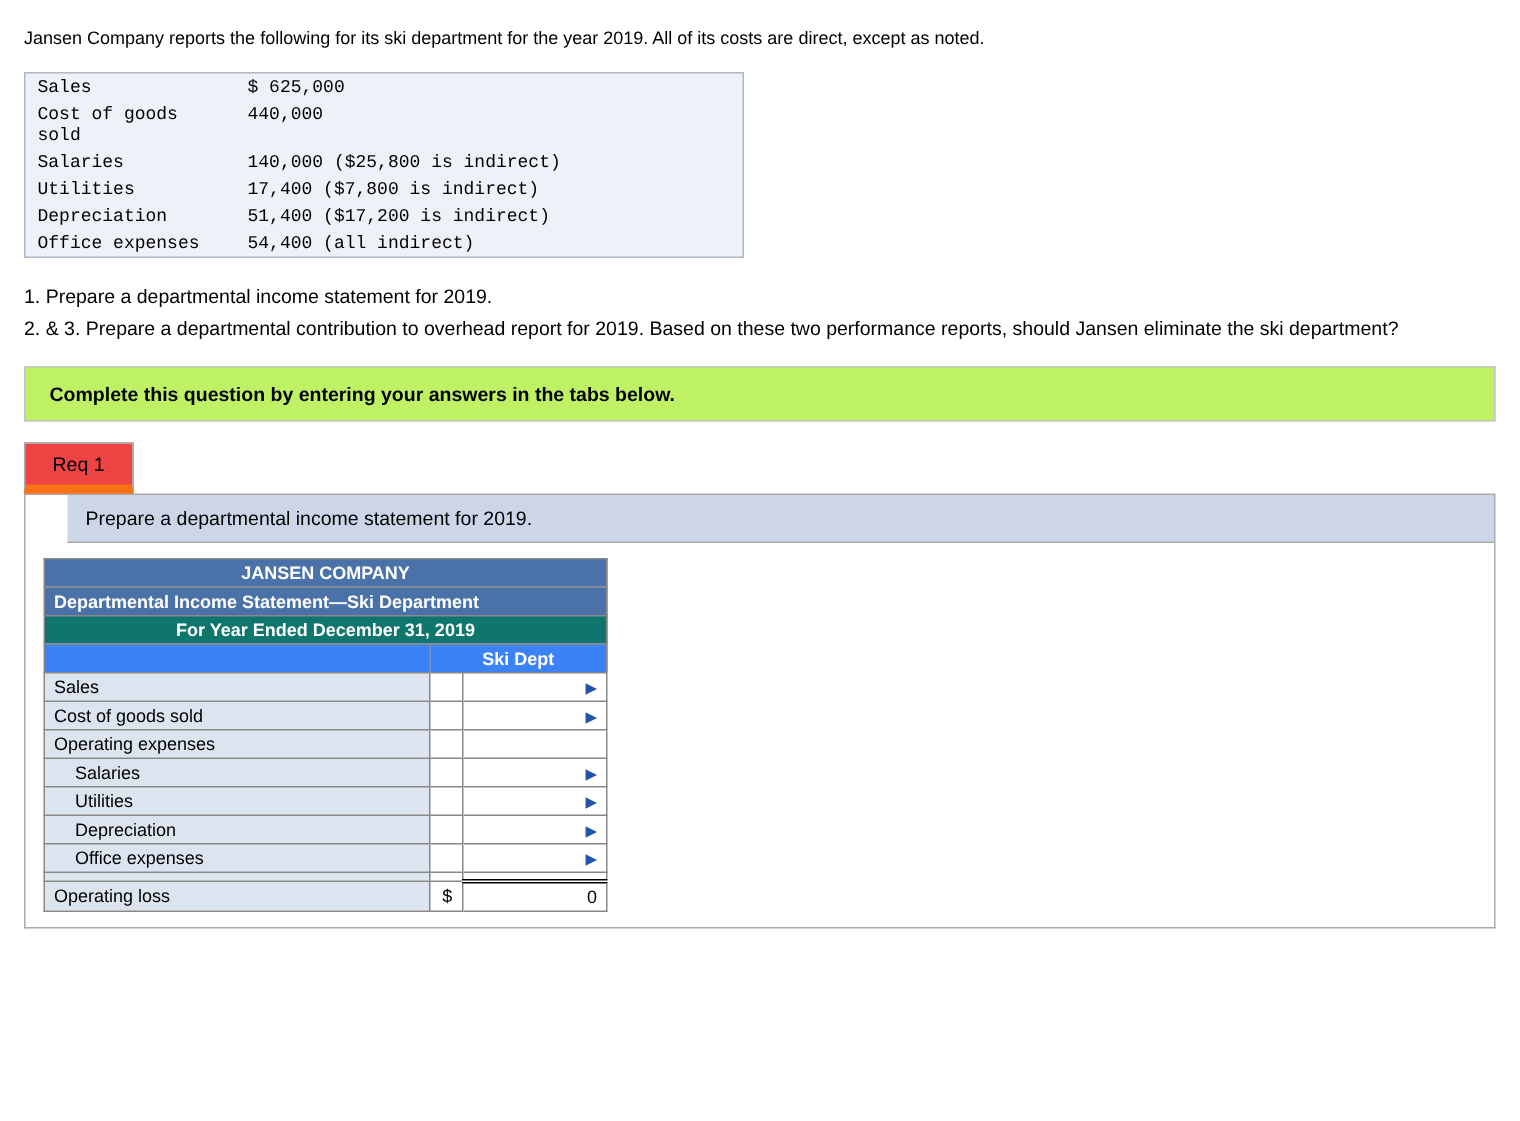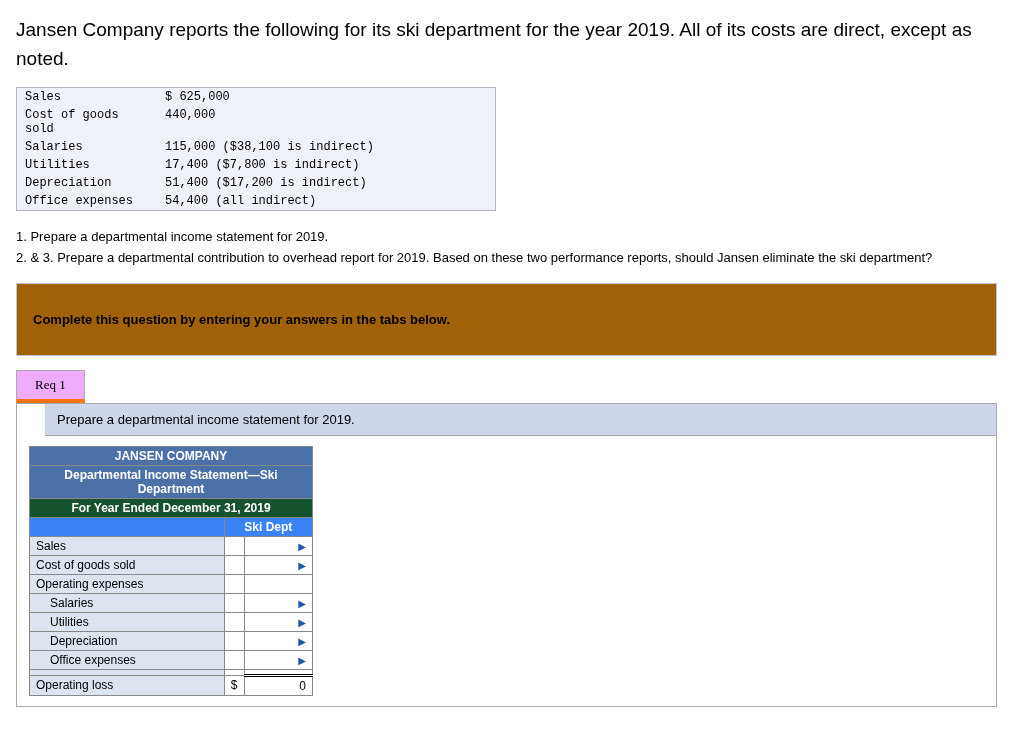--- a/index.html
+++ b/index.html
@@ -5,21 +5,21 @@
     * { box-sizing: border-box; margin: 0; padding: 0; }
     body {
       font-family: Arial, sans-serif;
       font-size: 13px;
       background: #fff;
       color: #000;
       padding: 16px;
       width: 1013px;
     }
     .intro-text {
-      font-size: 19px;
+      font-size: 12px;
       margin-bottom: 14px;
       line-height: 1.5;
     }
     .data-table {
       border: 1px solid #b0b8c8;
       margin-bottom: 16px;
       width: 480px;
       background: #eef1f7;
     }
     .data-table table {
@@ -34,86 +34,85 @@
     }
     .data-table td:first-child {
       width: 140px;
     }
     .instructions {
       font-size: 13px;
       line-height: 1.6;
       margin-bottom: 14px;
     }
     .complete-box {
-      background: #a16207;
+      background: #bef264;
       border: 1px solid #c0c4cc;
-      padding: 28px 16px;
+      padding: 10px 16px;
       margin-bottom: 14px;
       font-size: 13px;
       font-weight: bold;
     }
     .tabs-row {
       display: flex;
       border-bottom: 1px solid #aaa;
       margin-bottom: 0;
     }
     .tab {
       padding: 6px 18px;
       border: 1px solid #aaa;
       border-bottom: none;
       background: #f0f0f0;
       cursor: pointer;
       font-size: 13px;
       margin-right: 2px;
     }
     .tab.active {
-      background: #f0abfc;
-      border-bottom: 4px solid #f97316;
+      background: #ef4444;
+      border-bottom: 6px solid #f97316;
       z-index: 1;
       position: relative;
-      font-family: Liberation Serif, serif;
     }
     .tab-content {
       border: 1px solid #aaa;
       border-top: none;
       padding: 0;
     }
     .tab-instruction {
       background: #ccd6e8;
       padding: 8px 12px;
       font-size: 13px;
       border-bottom: 1px solid #aaa;
       margin-left: 28px;
     }
     .income-statement {
-      width: 284px;
+      width: 376px;
       margin: 0;
       border-collapse: collapse;
     }
     .income-statement th, .income-statement td {
       border: 1px solid #888;
       font-size: 12px;
       padding: 2px 6px;
     }
     .income-header-company {
       background: #4a72a8;
       color: #fff;
       font-weight: bold;
       text-align: center;
       font-size: 12px;
     }
     .income-header-title {
       background: #4a72a8;
       color: #fff;
       font-weight: bold;
-      text-align: center;
+      text-align: left;
       font-size: 12px;
     }
     .income-header-period {
-      background: #14532d;
+      background: #0f766e;
       color: #fff;
       font-weight: bold;
       text-align: center;
       font-size: 12px;
     }
     .income-header-col {
       background: #3b82f6;
       color: #fff;
       font-weight: bold;
       text-align: center;
@@ -146,21 +145,21 @@
         <tr>
           <td>Sales</td>
           <td>$ 625,000</td>
         </tr>
         <tr>
           <td>Cost of goods sold</td>
           <td>440,000</td>
         </tr>
         <tr>
           <td>Salaries</td>
-          <td>115,000 ($38,100 is indirect)</td>
+          <td>140,000 ($25,800 is indirect)</td>
         </tr>
         <tr>
           <td>Utilities</td>
           <td>17,400 ($7,800 is indirect)</td>
         </tr>
         <tr>
           <td>Depreciation</td>
           <td>51,400 ($17,200 is indirect)</td>
         </tr>
         <tr>

